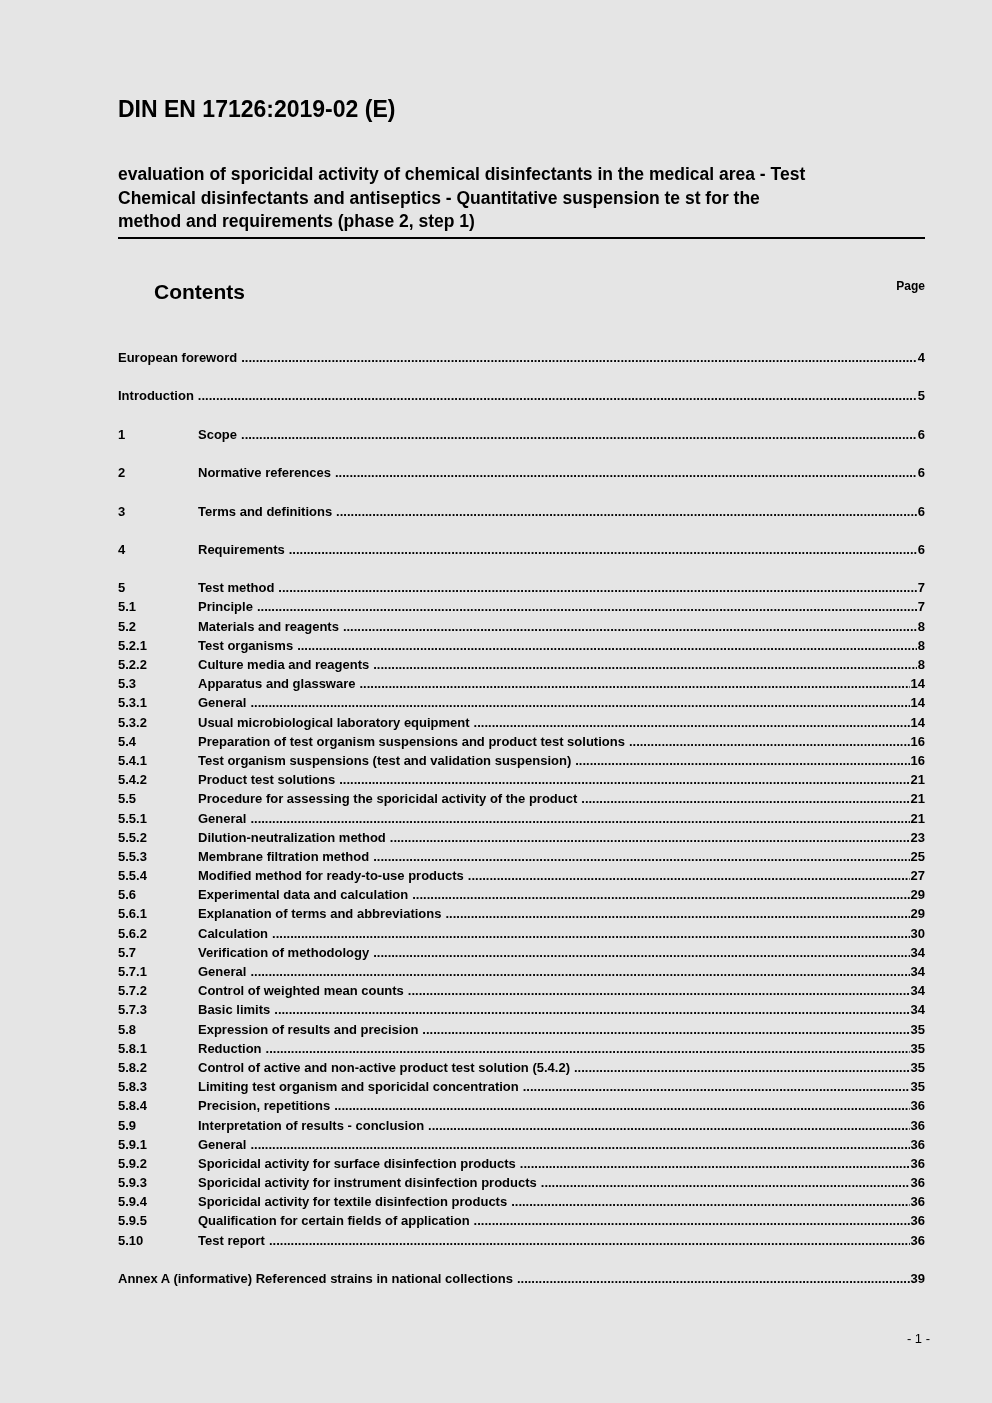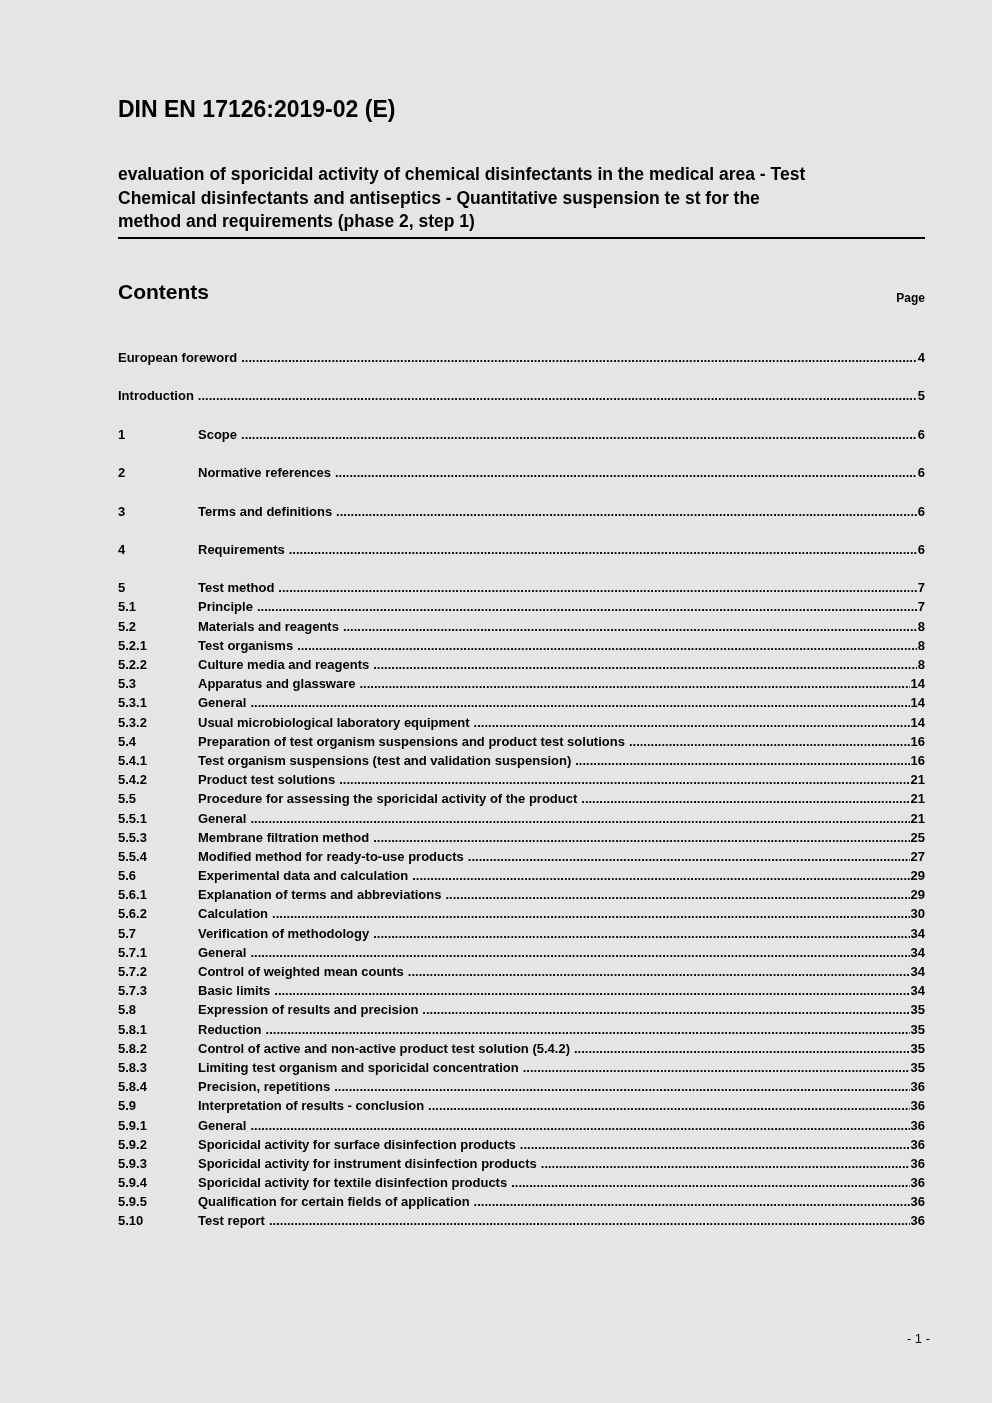--- a/index.html
+++ b/index.html
@@ -34,22 +34,23 @@
   }
   .doc-title div { white-space: nowrap; }
   .title-rule {
     height: 2.5px;
     background: #000000;
     margin-top: 3px;
   }
   .contents-header {
     display: flex;
     justify-content: space-between;
-    align-items: flex-end;
+    align-items: flex-start;
     margin-top: 40px;
+    margin-left: 36px;
   }
   .contents-heading {
     margin: 0;
     font-size: 21px;
     line-height: 26px;
     font-weight: bold;
   }
   .page-col-label {
     font-size: 12px;
     font-weight: bold;
@@ -215,20 +216,26 @@
     <span class="dots"></span>
     <span class="pg">21</span>
   </div>
       <div class="toc-row">
     <span class="num">5.5.1</span>
     <span class="title">General</span>
     <span class="dots"></span>
     <span class="pg">21</span>
   </div>
       <div class="toc-row">
+    <span class="num">5.5.2</span>
+    <span class="title">Dilution-neutralization method</span>
+    <span class="dots"></span>
+    <span class="pg">23</span>
+  </div>
+      <div class="toc-row">
     <span class="num">5.5.3</span>
     <span class="title">Membrane filtration method</span>
     <span class="dots"></span>
     <span class="pg">25</span>
   </div>
       <div class="toc-row">
     <span class="num">5.5.4</span>
     <span class="title">Modified method for ready-to-use products</span>
     <span class="dots"></span>
     <span class="pg">27</span>
@@ -340,17 +347,23 @@
     <span class="title">Qualification for certain fields of application</span>
     <span class="dots"></span>
     <span class="pg">36</span>
   </div>
       <div class="toc-row">
     <span class="num">5.10</span>
     <span class="title">Test report</span>
     <span class="dots"></span>
     <span class="pg">36</span>
   </div>
+      <div class="toc-row gap no-num">
+
+    <span class="title">Annex A (informative) Referenced strains in national collections</span>
+    <span class="dots"></span>
+    <span class="pg">39</span>
+  </div>
     </div>
 
   <div class="page-footer">- 1 -</div>
 
 </div>
 
 </body></html>

